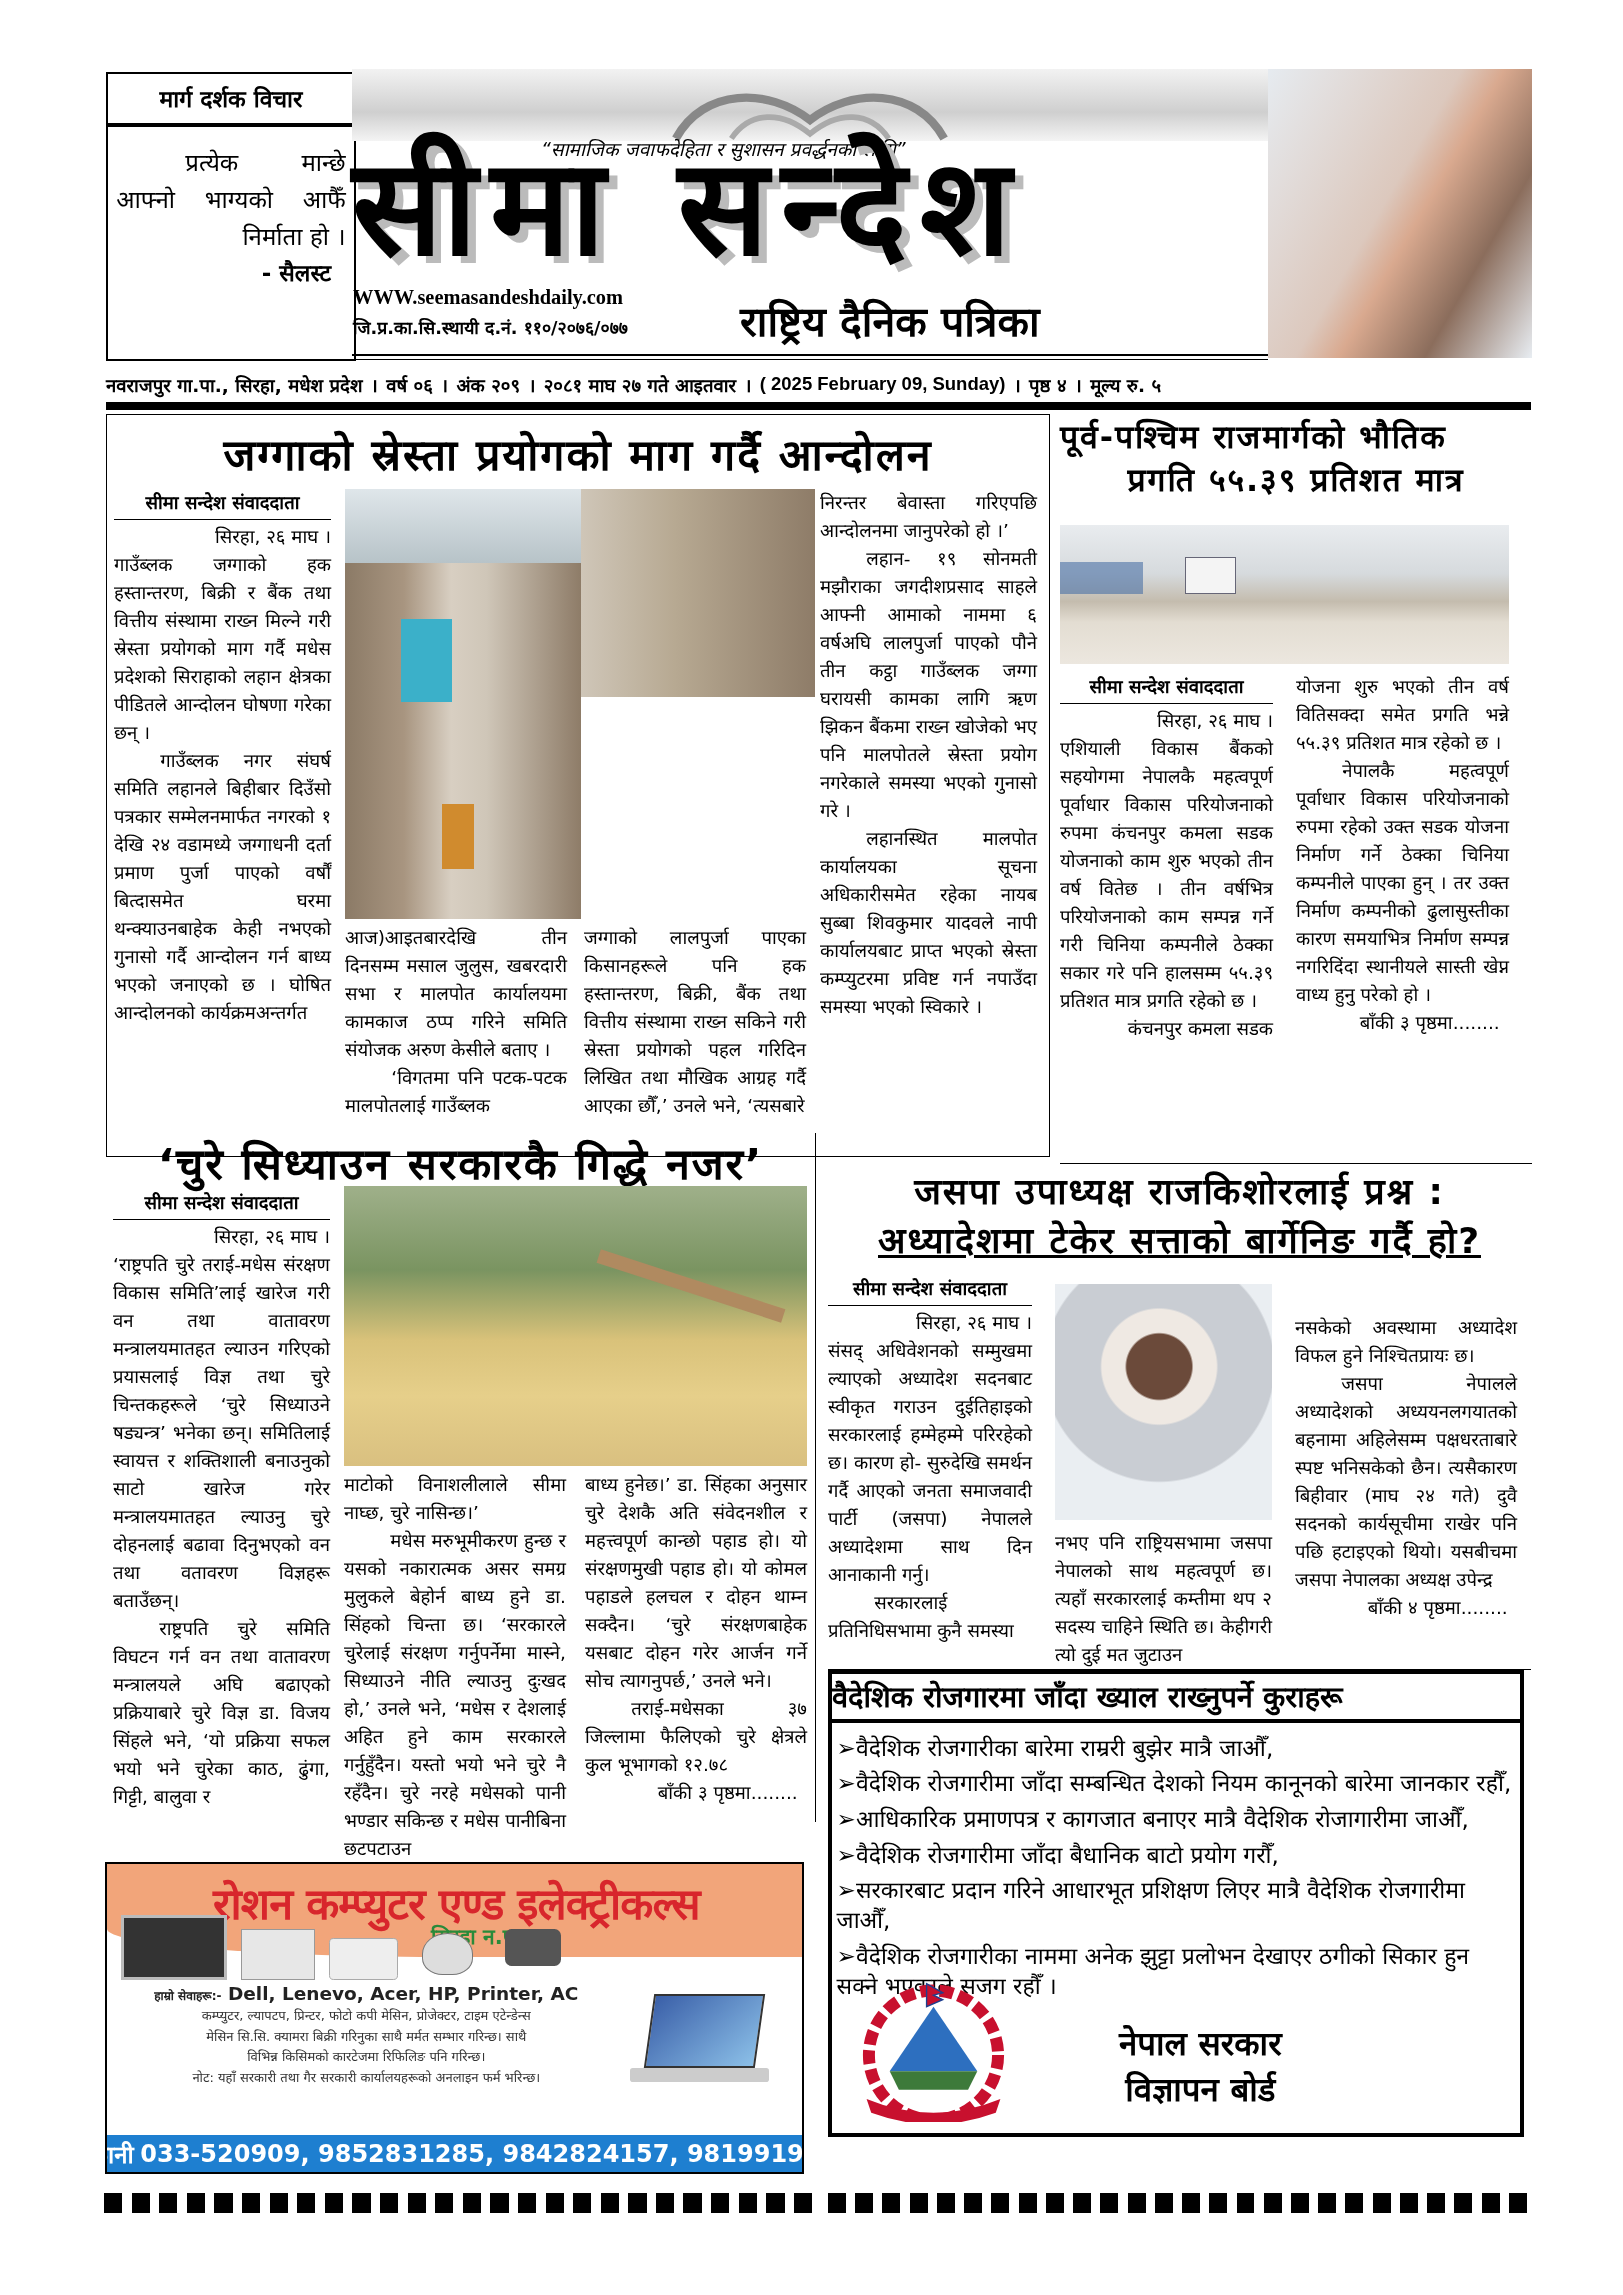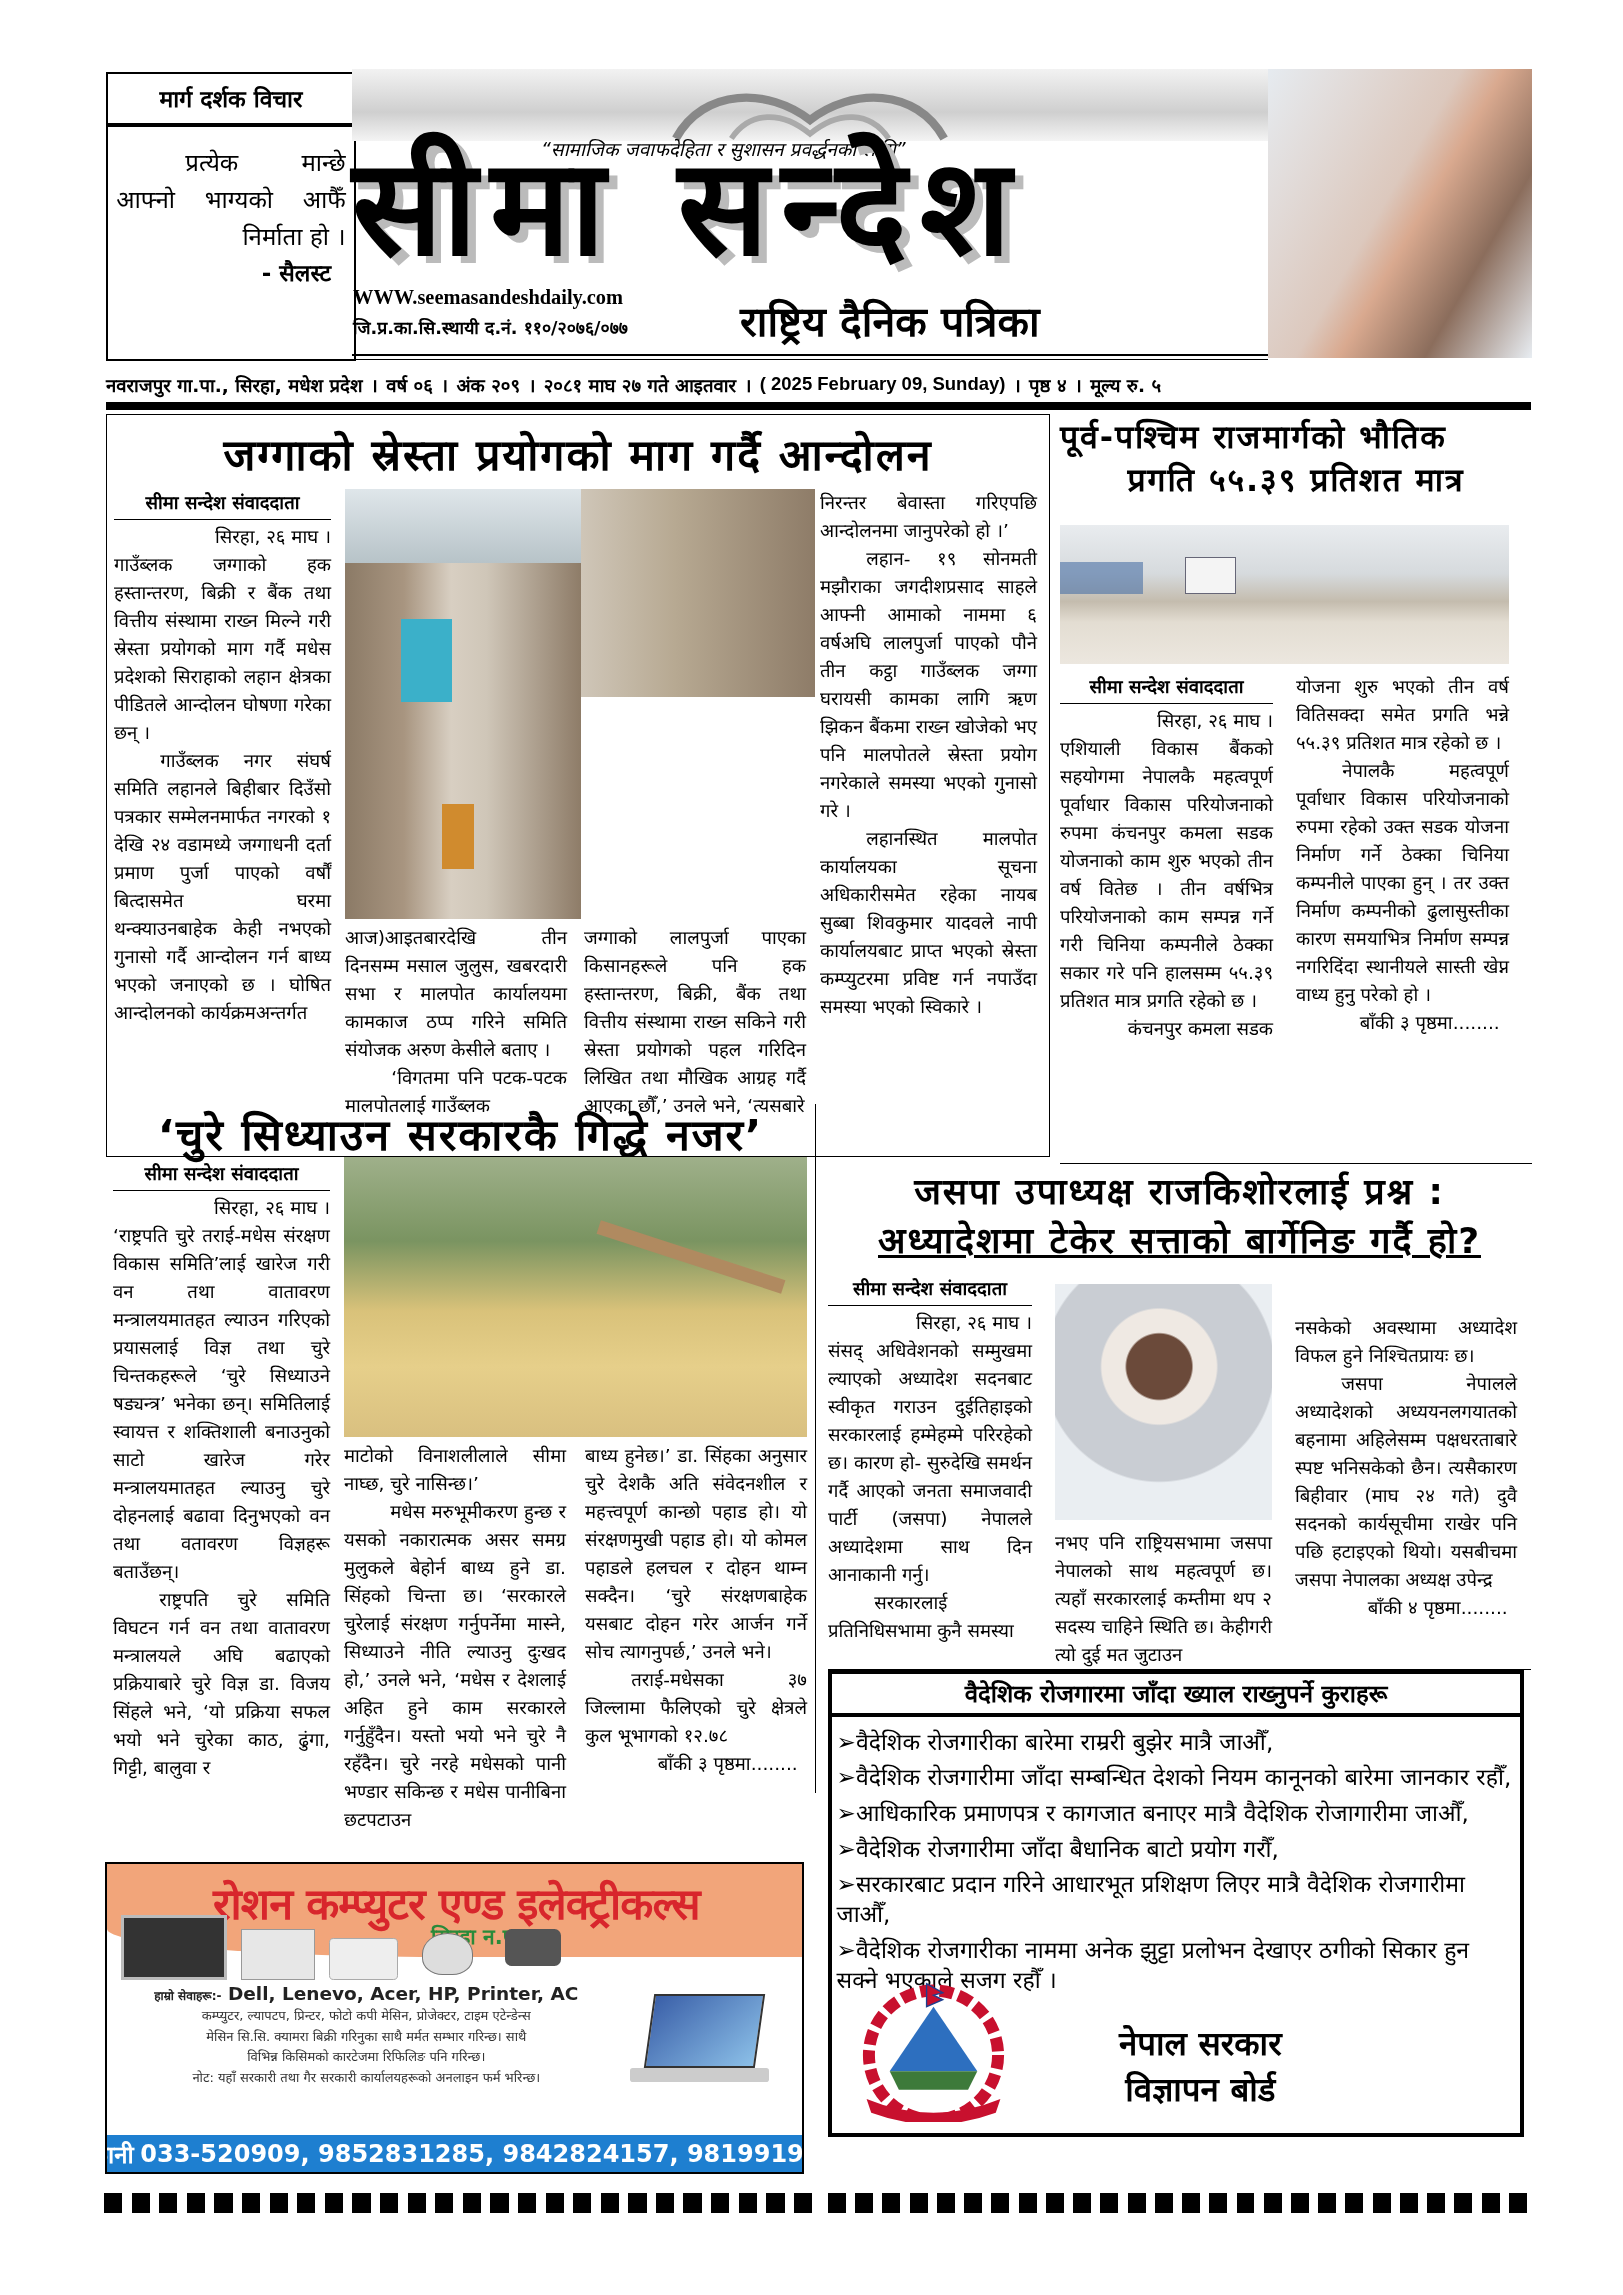--- a/index.html
+++ b/index.html
@@ -108,21 +108,21 @@
     <p class="noind">एशियाली विकास बैंकको सहयोगमा नेपालकै महत्वपूर्ण पूर्वाधार विकास परियोजनाको रुपमा कंचनपुर कमला सडक योजनाको काम शुरु भएको तीन वर्ष वितेछ । तीन वर्षभित्र परियोजनाको काम सम्पन्न गर्ने गरी चिनिया कम्पनीले ठेक्का सकार गरे पनि हालसम्म ५५.३९ प्रतिशत मात्र प्रगति रहेको छ ।</p>
     <p style="text-align:right;">कंचनपुर कमला सडक</p>
   </div>
   <div class="abs col-text" style="left:236px;top:259px;width:213px;">
     <p class="noind">योजना शुरु भएको तीन वर्ष वितिसक्दा समेत प्रगति भन्ने ५५.३९ प्रतिशत मात्र रहेको छ ।</p>
     <p>नेपालकै महत्वपूर्ण पूर्वाधार विकास परियोजनाको रुपमा रहेको उक्त सडक योजना निर्माण गर्ने ठेक्का चिनिया कम्पनीले पाएका हुन् । तर उक्त निर्माण कम्पनीको ढुलासुस्तीका कारण समयाभित्र निर्माण सम्पन्न नगरिदिंदा स्थानीयले सास्ती खेप्न वाध्य हुनु परेको हो ।</p>
     <div class="cont">बाँकी ३ पृष्ठमा........</div>
   </div>
 </div>
 
-<div class="abs" style="left:106px;top:1104px;width:710px;height:689px;border-right:1.4px solid #000;">
+<div class="abs" style="left:106px;top:1133px;width:710px;height:689px;border-right:1.4px solid #000;">
   <div class="headline" style="font-size:43px;">‘चुरे सिध्याउन सरकारकै गिद्धे नजर’</div>
   <div class="abs col-text" style="left:7px;top:56px;width:217px;">
     <div class="byline">सीमा सन्देश संवाददाता</div>
     <div class="dateline">सिरहा, २६ माघ ।</div>
     <p class="noind">‘राष्ट्रपति चुरे तराई-मधेस संरक्षण विकास समिति’लाई खारेज गरी वन तथा वातावरण मन्त्रालयमातहत ल्याउन गरिएको प्रयासलाई विज्ञ तथा चुरे चिन्तकहरूले ‘चुरे सिध्याउने षड्यन्त्र’ भनेका छन्। समितिलाई स्वायत्त र शक्तिशाली बनाउनुको साटो खारेज गरेर मन्त्रालयमातहत ल्याउनु चुरे दोहनलाई बढावा दिनुभएको वन तथा वतावरण विज्ञहरू बताउँछन्।</p>
     <p>राष्ट्रपति चुरे समिति विघटन गर्न वन तथा वातावरण मन्त्रालयले अघि बढाएको प्रक्रियाबारे चुरे विज्ञ डा. विजय सिंहले भने, ‘यो प्रक्रिया सफल भयो भने चुरेका काठ, ढुंगा, गिट्टी, बालुवा र</p>
   </div>
   <div class="abs photo" style="left:238px;top:53px;width:463px;height:280px;background:linear-gradient(180deg,#9fb08a 0%,#7a9461 30%,#d9c27a 55%,#e6cf8a 75%,#d9c080 100%);">
     <div style="position:absolute;left:250px;top:93px;width:194px;height:14px;background:#b08a60;transform:rotate(18deg);"></div>
   </div>
@@ -151,21 +151,21 @@
     <p class="noind">नभए पनि राष्ट्रियसभामा जसपा नेपालको साथ महत्वपूर्ण छ। त्यहाँ सरकारलाई कम्तीमा थप २ सदस्य चाहिने स्थिति छ। केहीगरी त्यो दुई मत जुटाउन</p>
   </div>
   <div class="abs col-text" style="left:467px;top:120px;width:222px;margin-top:28px;">
     <p class="noind">नसकेको अवस्थामा अध्यादेश विफल हुने निश्चितप्रायः छ।</p>
     <p>जसपा नेपालले अध्यादेशको अध्ययनलगयातको बहनामा अहिलेसम्म पक्षधरताबारे स्पष्ट भनिसकेको छैन। त्यसैकारण बिहीवार (माघ २४ गते) दुवै सदनको कार्यसूचीमा राखेर पनि पछि हटाइएको थियो। यसबीचमा जसपा नेपालका अध्यक्ष उपेन्द्र</p>
     <div class="cont">बाँकी ४ पृष्ठमा........</div>
   </div>
 </div>
 
 <div class="abs box" style="left:828px;top:1670px;width:696px;height:467px;border-width:4.6px;">
-  <div style="font-size:24px;font-weight:bold;text-align:center;white-space:nowrap;padding:1.9px 0 4.6px;border-bottom:4.6px solid #000;">वैदेशिक रोजगारमा जाँदा ख्याल राख्नुपर्ने कुराहरू</div>
+  <div style="font-size:29px;font-weight:bold;text-align:left;white-space:nowrap;padding:1.9px 0 4.6px;border-bottom:4.6px solid #000;">वैदेशिक रोजगारमा जाँदा ख्याल राख्नुपर्ने कुराहरू</div>
   <ul style="list-style:none;font-size:23px;line-height:30px;padding:9.3px 4.6px 0 4.6px;">
     <li style="margin-bottom:5.6px;"><span>➢</span><span>वैदेशिक रोजगारीका बारेमा राम्ररी बुझेर मात्रै जाऔँ,</span></li>
     <li style="margin-bottom:5.6px;"><span>➢</span><span>वैदेशिक रोजगारीमा जाँदा सम्बन्धित देशको नियम कानूनको बारेमा जानकार रहौँ,</span></li>
     <li style="margin-bottom:5.6px;"><span>➢</span><span>आधिकारिक प्रमाणपत्र र कागजात बनाएर मात्रै वैदेशिक रोजागारीमा जाऔँ,</span></li>
     <li style="margin-bottom:5.6px;"><span>➢</span><span>वैदेशिक रोजगारीमा जाँदा बैधानिक बाटो प्रयोग गरौँ,</span></li>
     <li style="margin-bottom:5.6px;"><span>➢</span><span>सरकारबाट प्रदान गरिने आधारभूत प्रशिक्षण लिएर मात्रै वैदेशिक रोजगारीमा जाऔँ,</span></li>
     <li><span>➢</span><span>वैदेशिक रोजगारीका नाममा अनेक झुट्टा प्रलोभन देखाएर ठगीको सिकार हुन सक्ने भएकाले सजग रहौँ ।</span></li>
   </ul>
   <div class="abs" style="left:25.4px;top:305px;width:153px;height:143px;">
     <svg width="153" height="143" viewBox="0 0 330 310">

